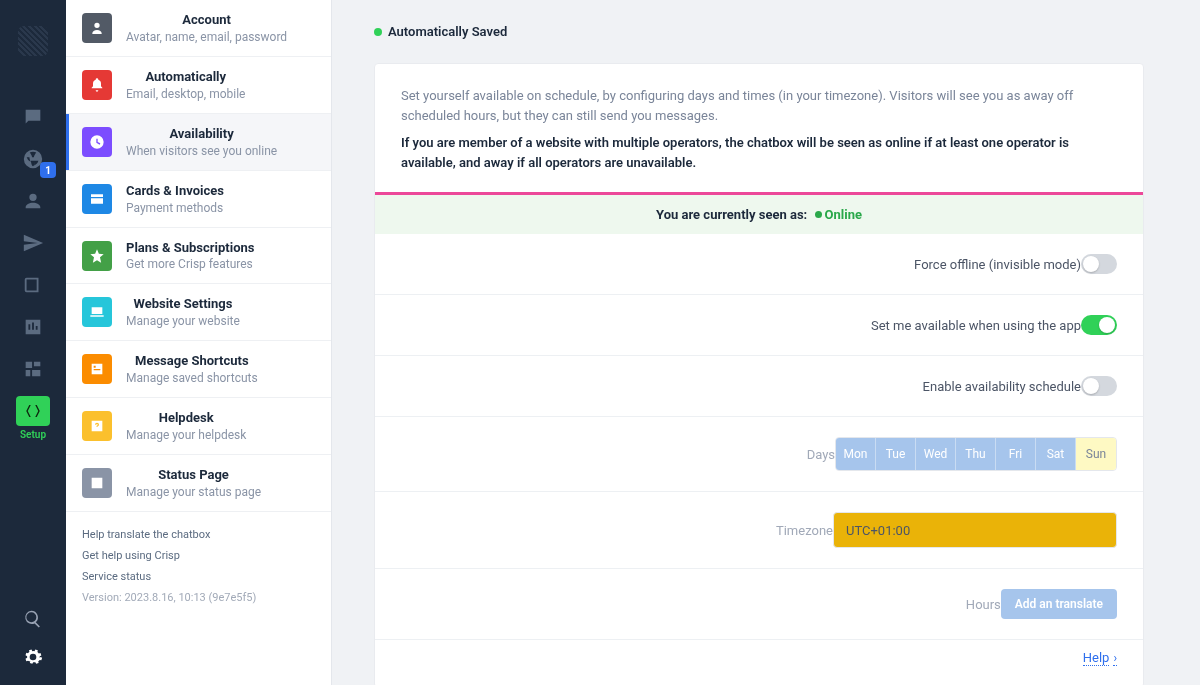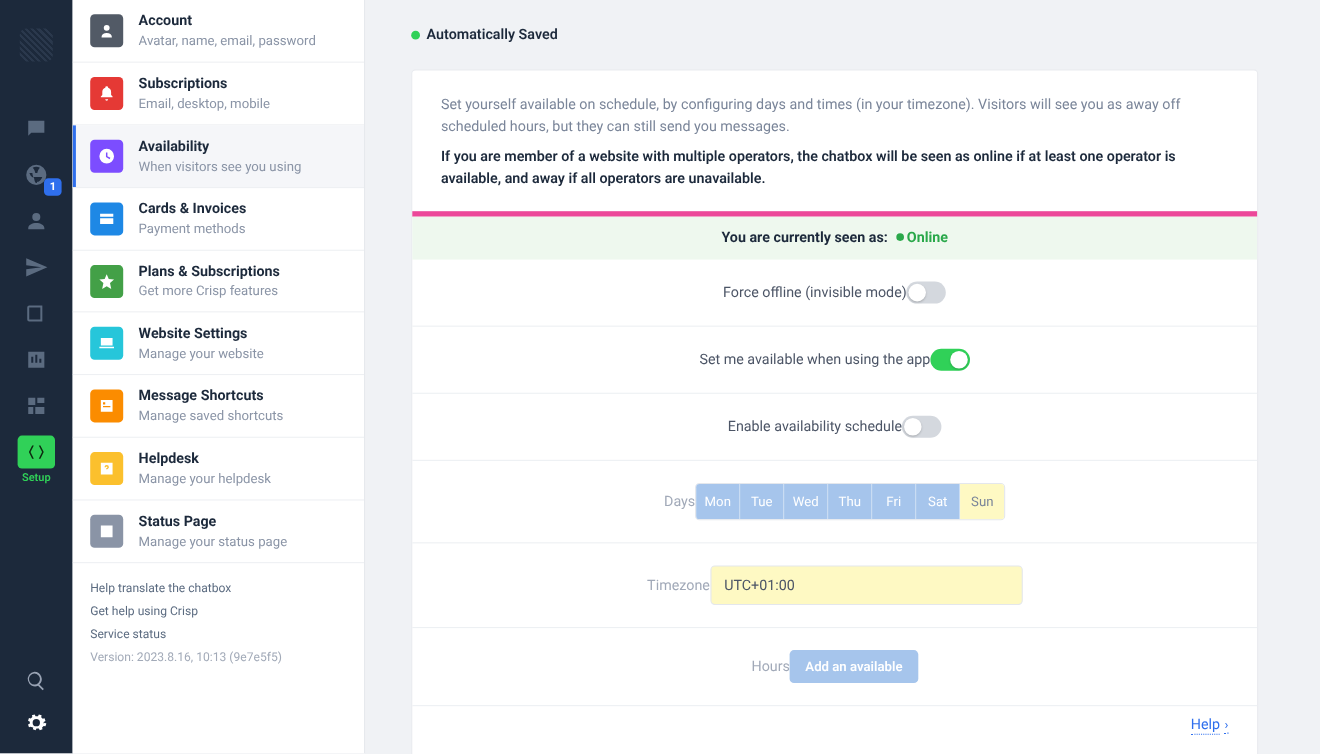--- a/index.html
+++ b/index.html
@@ -20,58 +20,58 @@
   .badge { position:absolute; bottom:2px; right:10px; background:#2f6fed; color:#fff; font-size:10px; font-weight:700; width:16px; height:16px; border-radius:4px; display:flex; align-items:center; justify-content:center; }
 
   
   .sbar { width: 266px; background:#fff; height:100%; border-right:1px solid #e4e7ec; display:flex; flex-direction:column; overflow-y:auto; }
   .s-item { display:flex; align-items:center; padding:12px 16px 12px 16px; border-bottom:1px solid #eef0f3; cursor:pointer; position:relative; }
   .s-item.active { background:#f5f6f9; }
   .s-item.active::before { content:""; position:absolute; left:0; top:0; bottom:0; width:3px; background:#2f6fed; }
   .s-icon { width:30px; height:30px; border-radius:4px; display:flex; align-items:center; justify-content:center; margin-right:14px; flex-shrink:0; }
   .s-icon svg { width:16px; height:16px; fill:#fff; }
   .s-text { display:flex; flex-direction:column; }
-  .s-title { font-size:13px; font-weight:700; color:#1c293b; line-height:1.3; }
+  .s-title { font-size:13px; font-weight:700; color:#1c293b; line-height:1.3;text-align:center; }
   .s-sub { font-size:12px; color:#8a94a6; margin-top:1px; }
   .s-footer { padding:16px; font-size:11px; color:#5b6b80; }
   .s-footer div { margin-bottom:8px; cursor:pointer; }
   .s-footer .ver { color:#a2aab8; cursor:default; }
 
   
   .main { flex:1; padding:24px 56px 30px 42px; overflow-y:auto; }
   .page-head { display:flex; justify-content:space-between; align-items:center; margin-bottom:24px; }
   .page-title { font-size:22px; font-weight:700; color:#1c293b; }
   .saved { font-size:13px; color:#1c293b; font-weight:600; display:flex; align-items:center; gap:6px; }
   .saved::before { content:""; width:8px; height:8px; border-radius:50%; background:#30d158; display:inline-block; }
 
   .card { background:#fff; border-radius:4px; border:1px solid #e9ebef; }
-  .card-head { padding:22px 26px 20px; border-bottom:5px solid #ec4899; }
+  .card-head { padding:22px 26px 20px; border-bottom:3px solid #ec4899; }
   .card-head p { font-size:13px; color:#7a8599; line-height:1.5; }
   .card-head p.strong { color:#1c293b; font-weight:600; margin-top:8px; }
 
   .status-bar { background:#eef8ee; padding:12px 26px; font-size:13px; font-weight:700; color:#1c293b;text-align:center; }
   .status-bar .on { color:#2aa84a; }
   .status-bar .on::before { content:""; display:inline-block; width:7px; height:7px; border-radius:50%; background:#2aa84a; margin:0 3px 1px 4px; }
 
-  .row { display:flex; justify-content:center; align-items:center; padding:20px 26px; border-bottom:1px solid #edf0f3; }
+  .row { display:flex; justify-content:flex-end; align-items:center; padding:20px 26px; border-bottom:1px solid #edf0f3; }
   .row:last-of-type { border-bottom:none; }
   .row-label { font-size:13px; color:#4c5566; }
   .row-label.mute { color:#a1a9b8; }
 
   .toggle { width:36px; height:20px; border-radius:20px; background:#d4d8de; position:relative; cursor:pointer; }
   .toggle::after { content:""; position:absolute; width:16px; height:16px; border-radius:50%; background:#fff; top:2px; left:2px; transition:.15s; box-shadow:0 1px 2px rgba(0,0,0,.2); }
   .toggle.on { background:#30d158; }
   .toggle.on::after { left:18px; }
 
   .days { display:flex; border:1px solid #e4e7ec; border-radius:4px; overflow:hidden; }
   .day { width:40px; height:32px; font-size:12px; display:flex; align-items:center; justify-content:center; cursor:pointer; background:#a6c5ec; color:#fff; border-right:1px solid rgba(255,255,255,.4); }
   .day:last-child { border-right:none; }
   .day.off { background:#fef9c3; color:#7a8599; }
 
-  .tz { width:284px; height:36px; border:1px solid #e4e7ec; border-radius:4px; padding:0 12px; font-size:13px; color:#4c5566; display:flex; align-items:center; background:#fef9c3; }
+  .tz { width:284px; height:36px; border:1px solid #e4e7ec; border-radius:4px; padding:0 12px; font-size:13px; color:#4c5566; display:flex; align-items:center; background:#eab308; }
 
   .add-int { background:#a6c5ec; color:#fff; font-size:12px; font-weight:600; padding:8px 14px; border-radius:4px; cursor:pointer; }
 
   .help-row { padding:10px 26px 22px; text-align:right; font-size:13px; }
   .help-row span { color:#2f6fed; border-bottom:1px dotted #2f6fed; cursor:pointer; }
   .help-row .chev { color:#2f6fed; margin-left:4px; font-size:12px; }
 </style>
 </head>
 <body>
 
@@ -147,34 +147,34 @@
         </div>
     </div>
 
     <div class="s-item">
       <div class="s-icon" style="background:#e53935">
           <svg viewBox="0 0 24 24">
             <path d="M12 2a2 2 0 012 2 6 6 0 014 6v4l2 2v1H4v-1l2-2v-4a6 6 0 014-6 2 2 0 012-2zm0 20a2 2 0 01-2-2h4a2 2 0 01-2 2z"></path>
           </svg>
         </div>
       <div class="s-text">
-          <span class="s-title">Subscriptions</span>
+          <span class="s-title">Automatically</span>
           <span class="s-sub">Email, desktop, mobile</span>
         </div>
     </div>
 
     <div class="s-item active">
       <div class="s-icon" style="background:#7c4dff">
           <svg viewBox="0 0 24 24">
             <path d="M12 2a10 10 0 100 20 10 10 0 000-20zm1 5v5l4 2-1 2-5-3V7z"></path>
           </svg>
         </div>
       <div class="s-text">
           <span class="s-title">Availability</span>
-          <span class="s-sub">When visitors see you using</span>
+          <span class="s-sub">When visitors see you online</span>
         </div>
     </div>
 
     <div class="s-item">
       <div class="s-icon" style="background:#1e88e5">
           <svg viewBox="0 0 24 24">
             <path d="M3 5h18v4H3zm0 6h18v8H3z"></path>
           </svg>
         </div>
       <div class="s-text">
@@ -299,21 +299,21 @@
 
       <div class="row">
         <div class="row-label mute">Timezone</div>
         <div class="tz">
             <span>UTC+01:00</span>
           </div>
       </div>
 
       <div class="row">
         <div class="row-label mute">Hours</div>
-        <div class="add-int">Add an available</div>
+        <div class="add-int">Add an translate</div>
       </div>
 
       <div class="help-row">
         <span>Help</span><span class="chev">›</span>
       </div>
     </div>
   </div>
 </div>
 
 </body></html>

